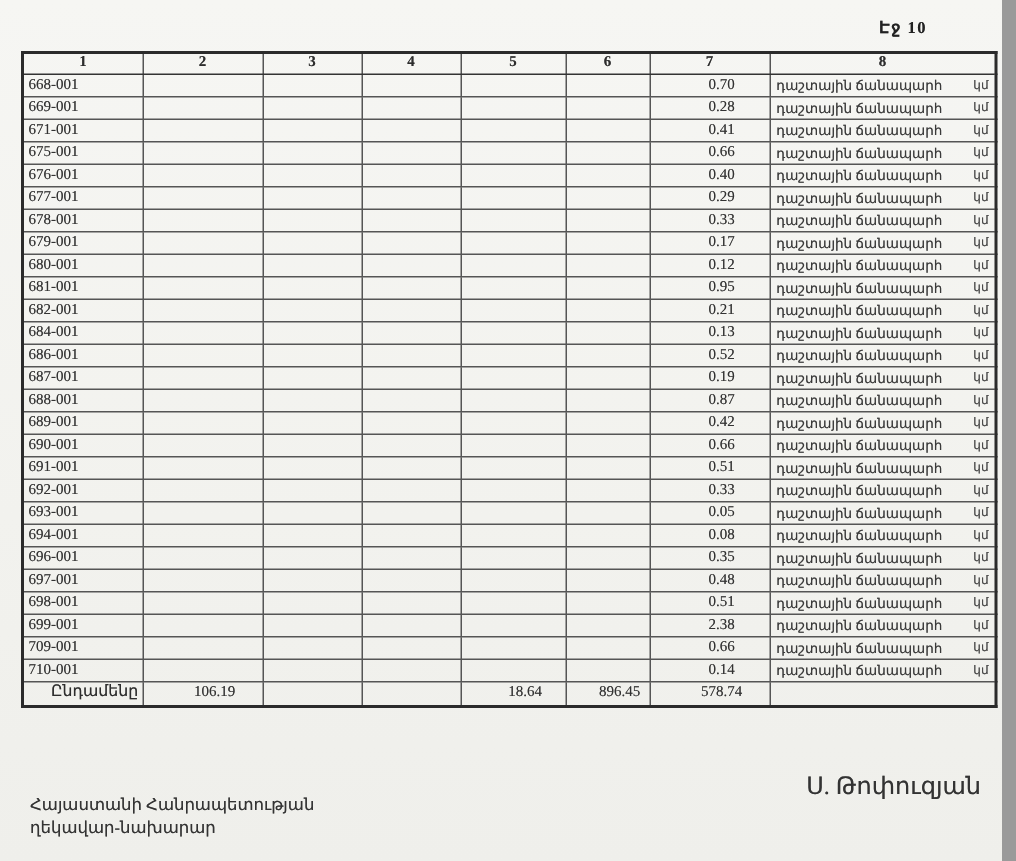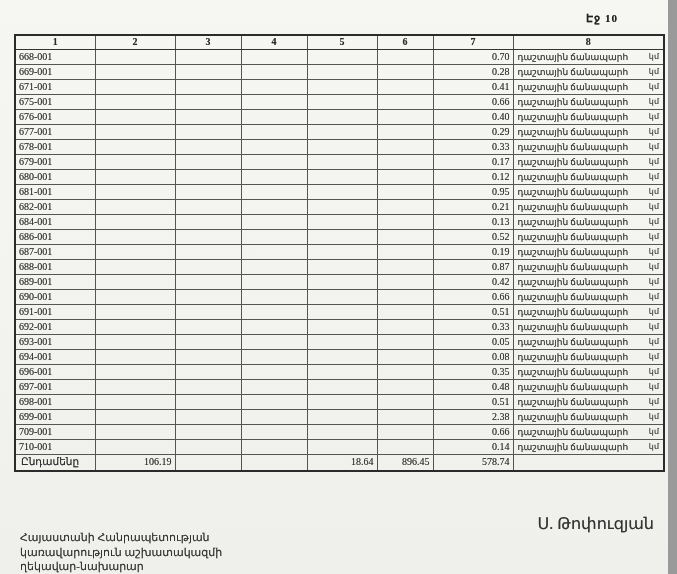--- a/index.html
+++ b/index.html
@@ -29,26 +29,26 @@
     border:1px solid #555;
     padding:0 3px;
     font-size:10px;line-height:12px;
     overflow:hidden;white-space:nowrap;
     box-sizing:border-box;
   }
   thead th{height:14px;font-weight:bold;text-align:center;border-bottom:1px solid #333;}
   tbody td{height:15px;}
   tfoot td{height:17px;}
   td.code{color:#333;}
-  td.num{text-align:right;color:#333;padding-left:19px;}
+  td.num{text-align:center;color:#333;padding-left:19px;}
   td.desc{padding:0 4px;}
   .dwrap{display:flex;justify-content:space-between;align-items:center;}
   .dtext{font-size:9px;color:#3a3a3a;}
   .unit{font-size:8px;color:#4a4a4a;padding-left:4px;}
-  td.total-label{text-align:left;padding-left:5px;font-size:10.5px;}
+  td.total-label{text-align:left;padding-left:18px;font-size:10.5px;}
   .footer-block{
     position:absolute;left:20px;top:503px;
     font-size:11px;line-height:14.5px;color:#333;margin-top:27px;
   }
   .signature{
     position:absolute;right:14px;top:514px;
     font-size:16px;color:#333;
   }
 </style>
 </head>
@@ -497,19 +497,18 @@
         <td class="num">18.64</td>
         <td class="num">896.45</td>
         <td class="num">578.74</td>
         <td></td>
       </tr>
     </tfoot>
   </table>
 
   <div class="footer-block">
     <div>Հայաստանի Հանրապետության</div>
-    <div>կառավարություն աշխատակազմի</div>
     <div>ղեկավար-նախարար</div>
   </div>
 
   <div class="signature">Ս. Թոփուզյան</div>
 
 </div>
 
 </body></html>

